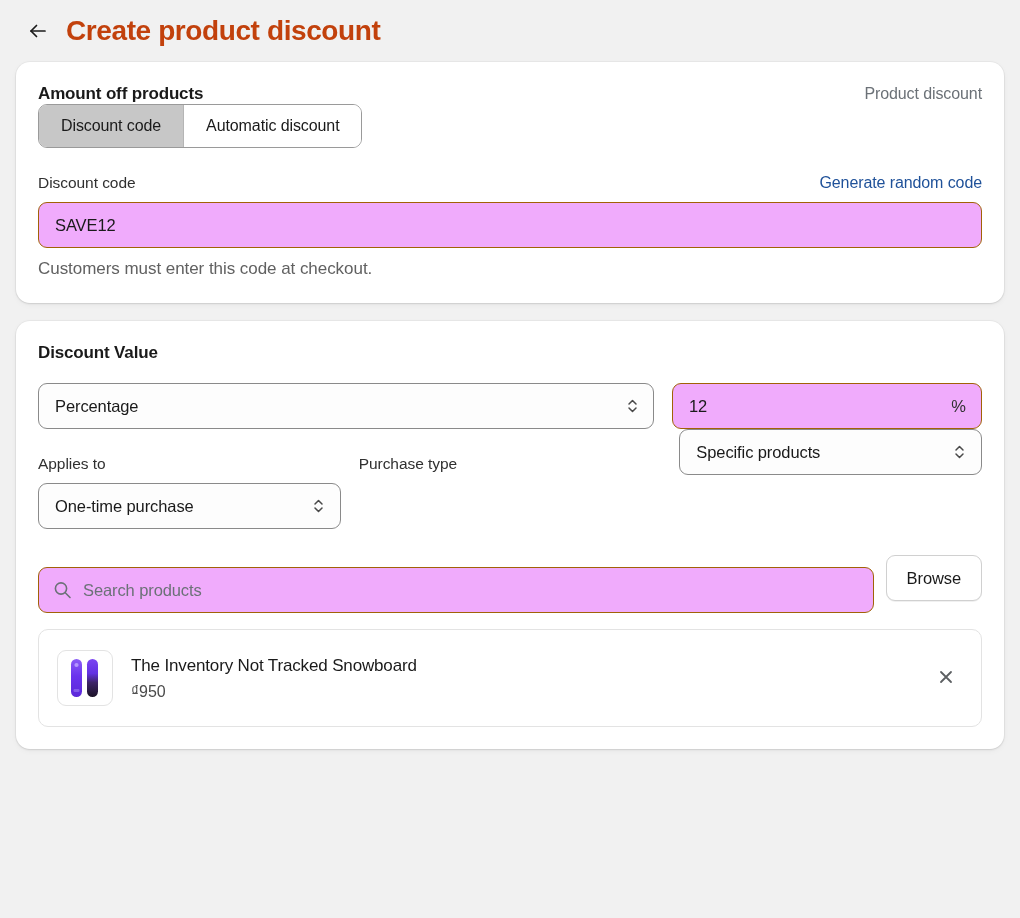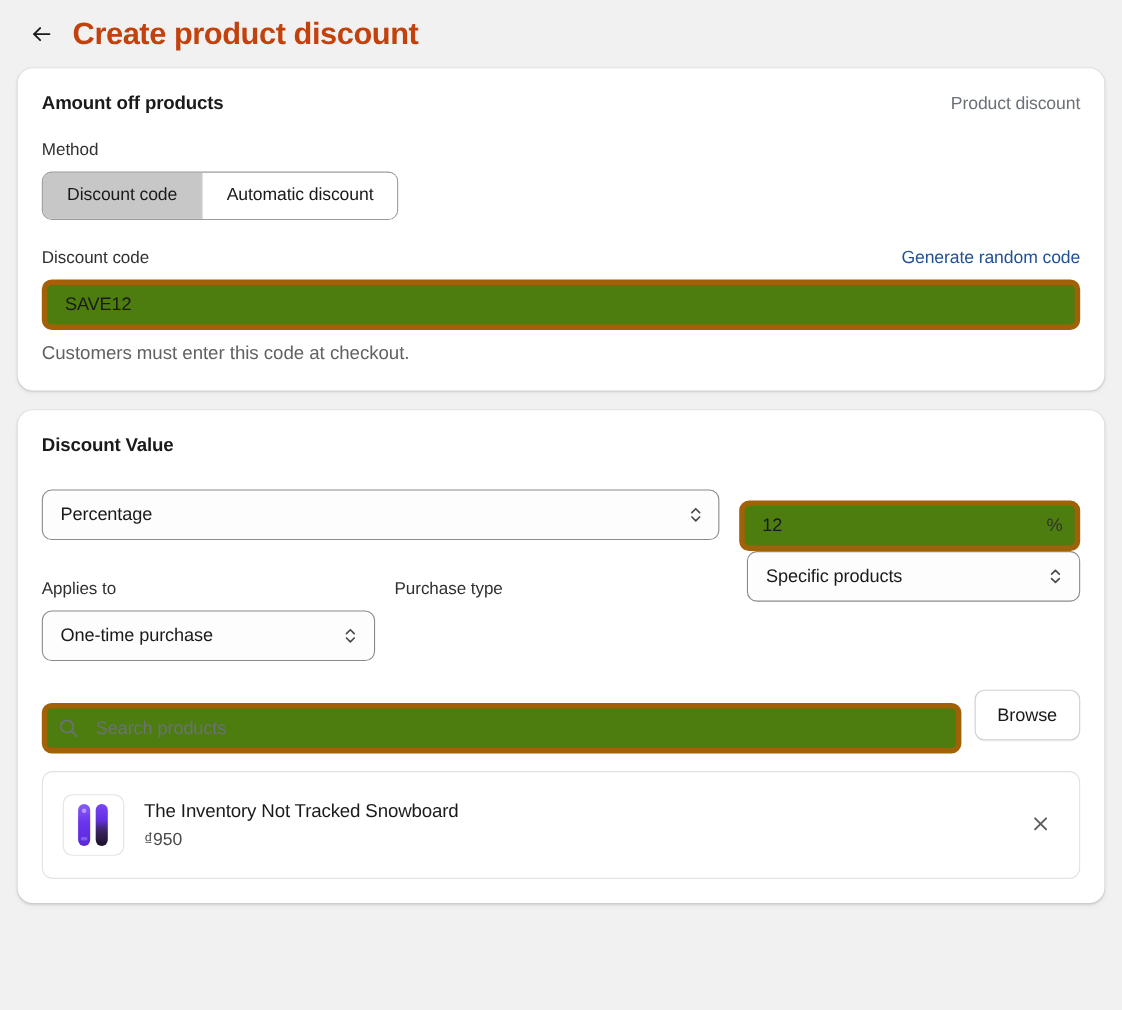--- a/index.html
+++ b/index.html
@@ -118,23 +118,23 @@
     font-size: 16px;
     color: #1f5199;
     cursor: pointer;
     letter-spacing: -0.1px;
   }
 
   
   .textbox {
     width: 100%;
     height: 46px;
-    border: 5px solid #a16207;
+    border: 1px solid #a16207;
     border-radius: 9px;
-    background: #4d7c0f;
+    background: #f0abfc;
     font-size: 16.5px;
     color: #1a1a1a;
     padding: 0 16px;
     font-family: inherit;
     outline: none;
     letter-spacing: -0.1px;
   }
   .textbox::placeholder { color: #6b7177; }
   .helper {
     font-size: 17px;
@@ -175,21 +175,20 @@
   .value-row {
     display: flex;
     gap: 18px;
     align-items: center;
   }
   .value-row .select { flex: 1 1 auto; }
   .pct-wrap {
     position: relative;
     width: 310px;
     flex: 0 0 310px;
-    margin-top: 20px;
   }
   .pct-wrap .textbox { padding-right: 40px; }
   .pct-suffix {
     position: absolute;
     right: 16px;
     top: 50%;
     transform: translateY(-50%);
     font-size: 16.5px;
     color: #303030;
     pointer-events: none;
@@ -309,21 +308,20 @@
     </button>
     <div class="page-title">Create product discount</div>
   </div>
 
   <section class="card card-1">
     <div class="card-head">
       <div class="card-title">Amount off products</div>
       <div class="card-kicker">Product discount</div>
     </div>
 
-    <div class="field-label">Method</div>
 
     <div class="segmented" role="tablist">
       <button class="seg active">Discount code</button>
       <button class="seg">Automatic discount</button>
     </div>
 
     <div class="label-row">
       <div class="field-label">Discount code</div>
       <div class="link">Generate random code</div>
     </div>

